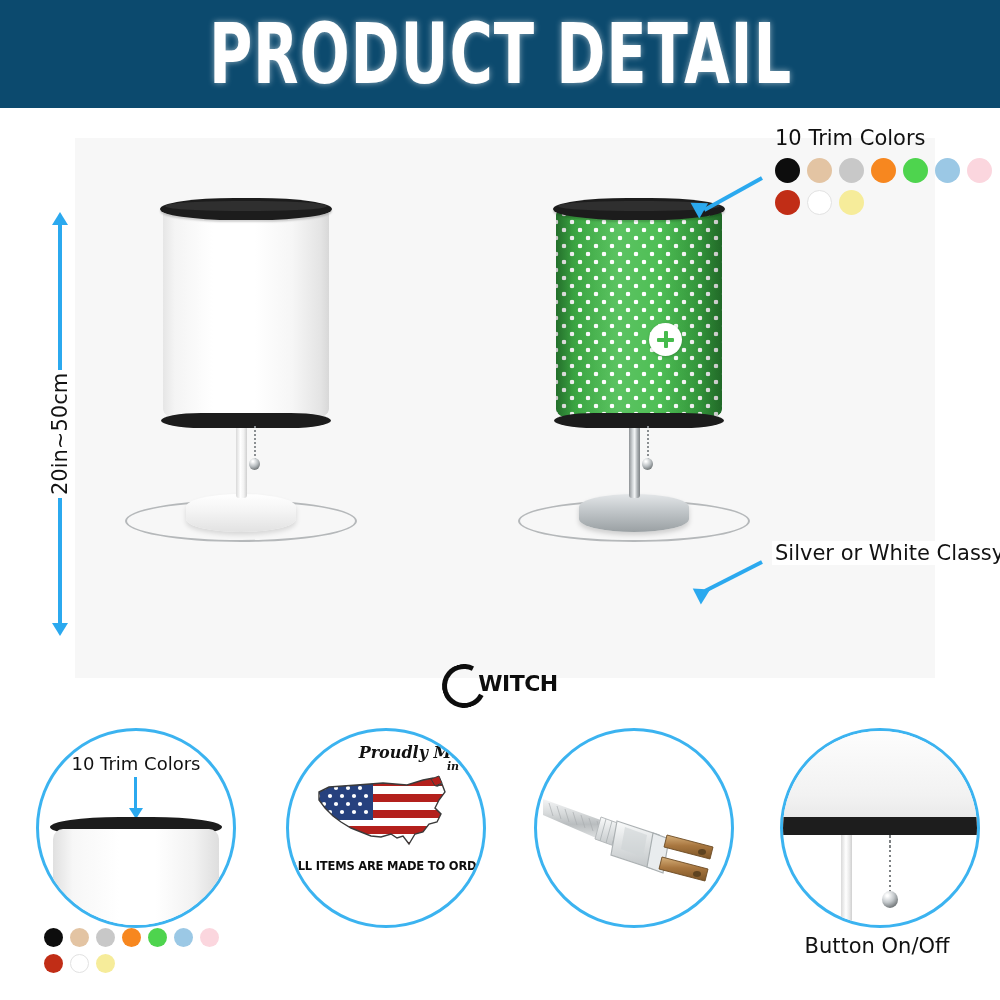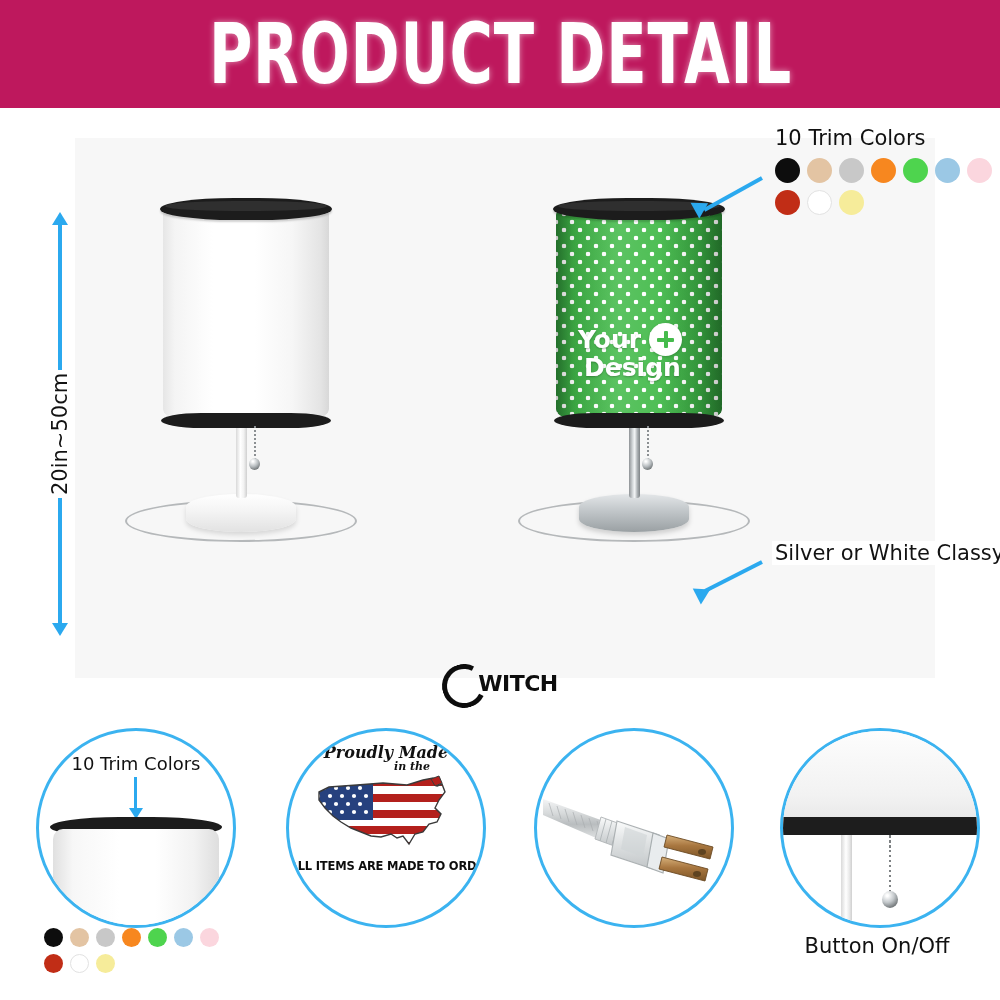--- a/index.html
+++ b/index.html
@@ -14,21 +14,21 @@
     overflow: hidden;
     font-family: "DejaVu Sans", "Liberation Sans", sans-serif;
     color: #111111;
   }
 
   
   .header-band {
     position: absolute;
     left: 0; top: 0;
     width: 1000px; height: 108px;
-    background: #be185d;
+    background: #0c4a6e;
     display: flex;
     align-items: center;
     justify-content: center;
   }
   .header-title {
     font-family: "DejaVu Sans", "Liberation Sans", sans-serif;
     font-weight: bold;
     font-size: 74px;
     letter-spacing: 1px;
     color: #ffffff;
@@ -383,21 +383,21 @@
     left: 36px; top: 212px;
     width: 200px;
     display: flex;
     flex-wrap: wrap;
   }
 
   
   .usa-wrap {
     position: absolute;
     left: 0; right: 0; top: 14px;
-    text-align: center;
+    text-align: right;
   }
   .usa-proudly {
     font-family: "DejaVu Serif", "Liberation Serif", serif;
     font-style: italic;
     font-weight: bold;
     font-size: 16px;
     color: #111111;
     line-height: 16px;
   }
   .usa-inthe {
@@ -500,24 +500,20 @@
   </div>
 
   <div class="lamp">
     <div class="cord-ring" style="left:518px; top:392px; width:228px; height:38px;"></div>
     <div class="base-disc base-silver" style="left:579px; top:386px; width:110px; height:38px;"></div>
     <div class="pole pole-silver" style="left:629px; top:208px; height:182px;"></div>
 
     <div class="shade shade-green" style="left:556px; top:98px;">
       <div class="shade-body"></div>
       <div class="shade-gloss"></div>
-      <div class="design-text">
-        <div>Your</div>
-        <div class="design-line2">Design</div>
-      </div>
       <div class="plus-badge"></div>
     </div>
     <div class="trim-top" style="left:553px; top:90px;"></div>
     <div class="trim-bottom" style="left:554px; top:305px;"></div>
 
     <div class="chain" style="left:647px; top:318px; height:34px;"></div>
     <div class="chain-ball" style="left:642px; top:350px;"></div>
   </div>
 
   <div class="trim-block" style="left:660px; top:18px; width:340px;">

